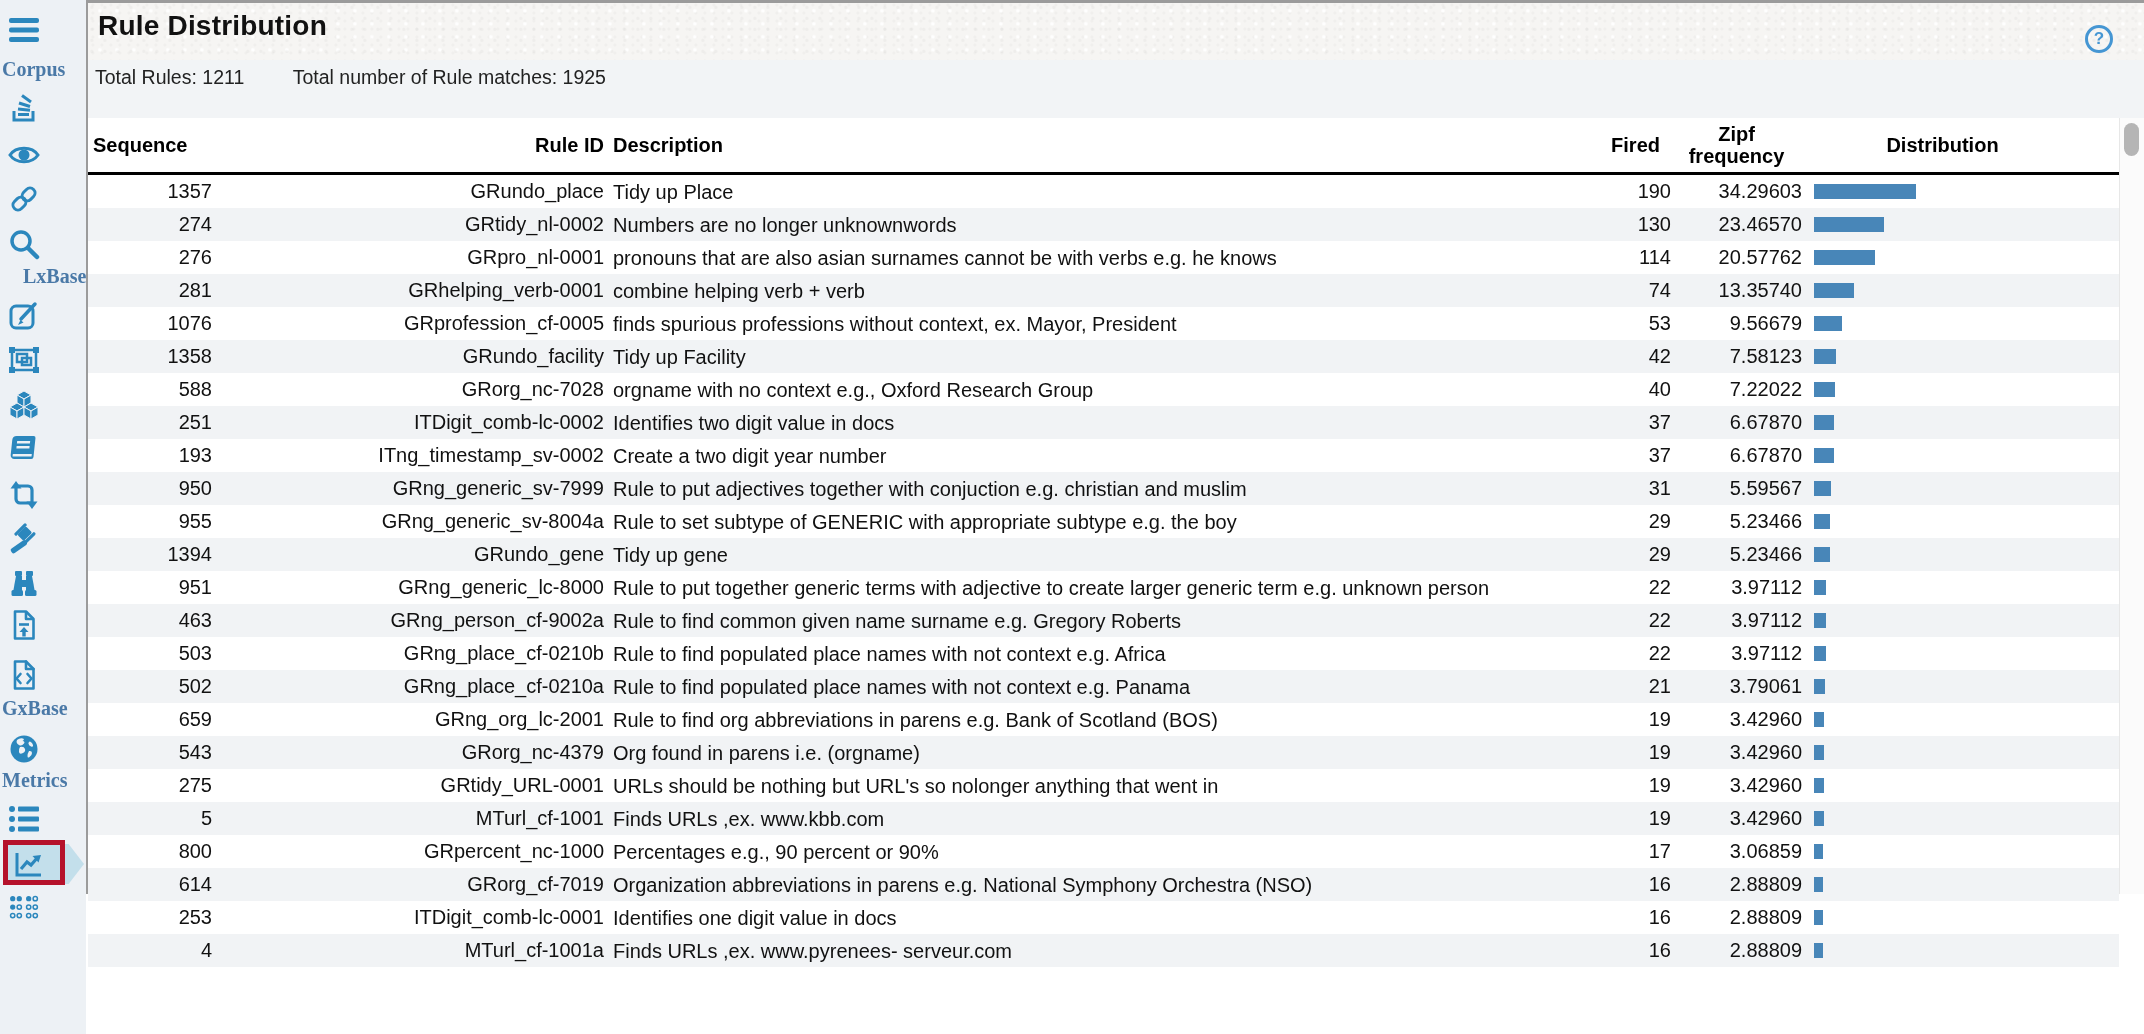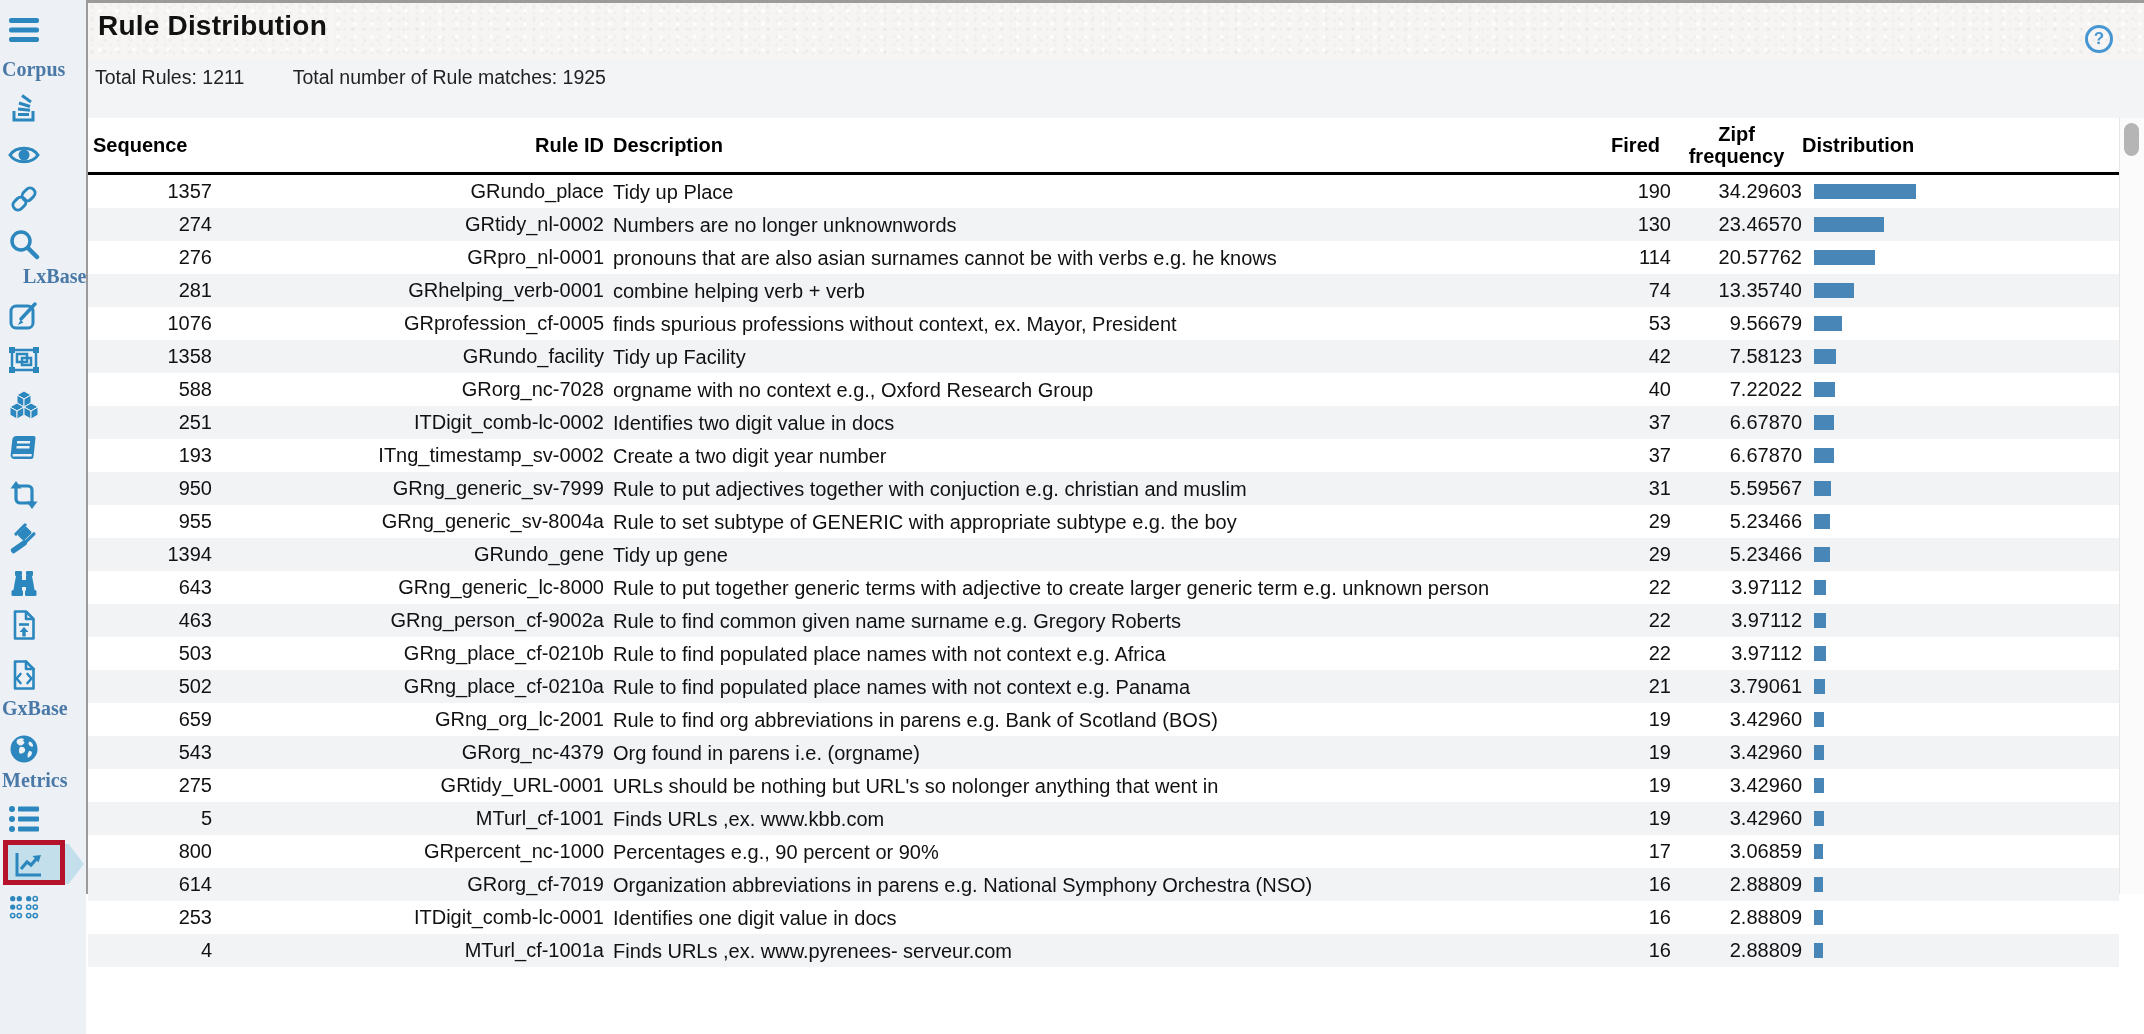--- a/index.html
+++ b/index.html
@@ -81,21 +81,21 @@
   .thead .c{line-height:22px;}
   .c-seq{text-align:right;padding-right:3px;}
   .thead .c-seq{text-align:left;padding-left:5px;}
   .c-rule{text-align:right;}
   .c-desc{text-align:left;padding:3px 8px 3px 9px;line-height:26px;}
   .c-fired{text-align:right;padding-right:0;}
   .thead .c-fired{padding-right:11px;}
   .c-zipf{text-align:right;}
   .thead .c-zipf{text-align:center;}
   .c-dist{text-align:left;}
-  .thead .c-dist{text-align:left;padding-right:36px;}
+  .thead .c-dist{text-align:center;padding-right:36px;}
   .rows{
     position:absolute;top:172px;left:0;width:calc(100% - 25px);
     height:862px;overflow:hidden;font-size:20px;color:#111;
   }
   .row{min-height:33px;}
   .row:nth-child(even){background:var(--stripe);}
   .row:nth-child(odd){background:#fff;}
   .bar{
     height:15px;background:var(--bar);margin-left:12px;
   }
@@ -448,21 +448,21 @@
         <div class="c c-seq">1394</div>
         <div class="c c-rule">GRundo_gene</div>
         <div class="c c-desc">Tidy up gene</div>
         <div class="c c-fired">29</div>
         <div class="c c-zipf">5.23466</div>
         <div class="c c-dist">
           <div class="bar" style="width: 15.5px;"></div>
         </div>
       </div>
       <div class="row trow">
-        <div class="c c-seq">643</div>
+        <div class="c c-seq">951</div>
         <div class="c c-rule">GRng_generic_lc-8000</div>
         <div class="c c-desc">Rule to put together generic terms with adjective to create larger generic term e.g. unknown person</div>
         <div class="c c-fired">22</div>
         <div class="c c-zipf">3.97112</div>
         <div class="c c-dist">
           <div class="bar" style="width: 11.8px;"></div>
         </div>
       </div>
       <div class="row trow">
         <div class="c c-seq">463</div>

